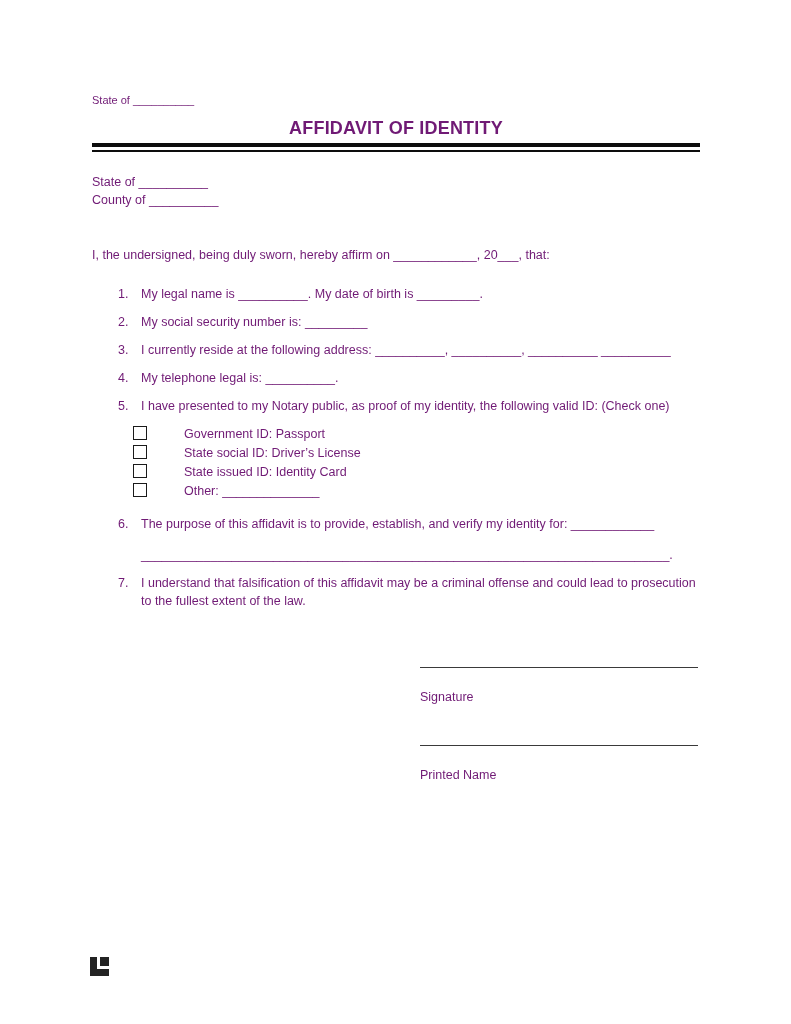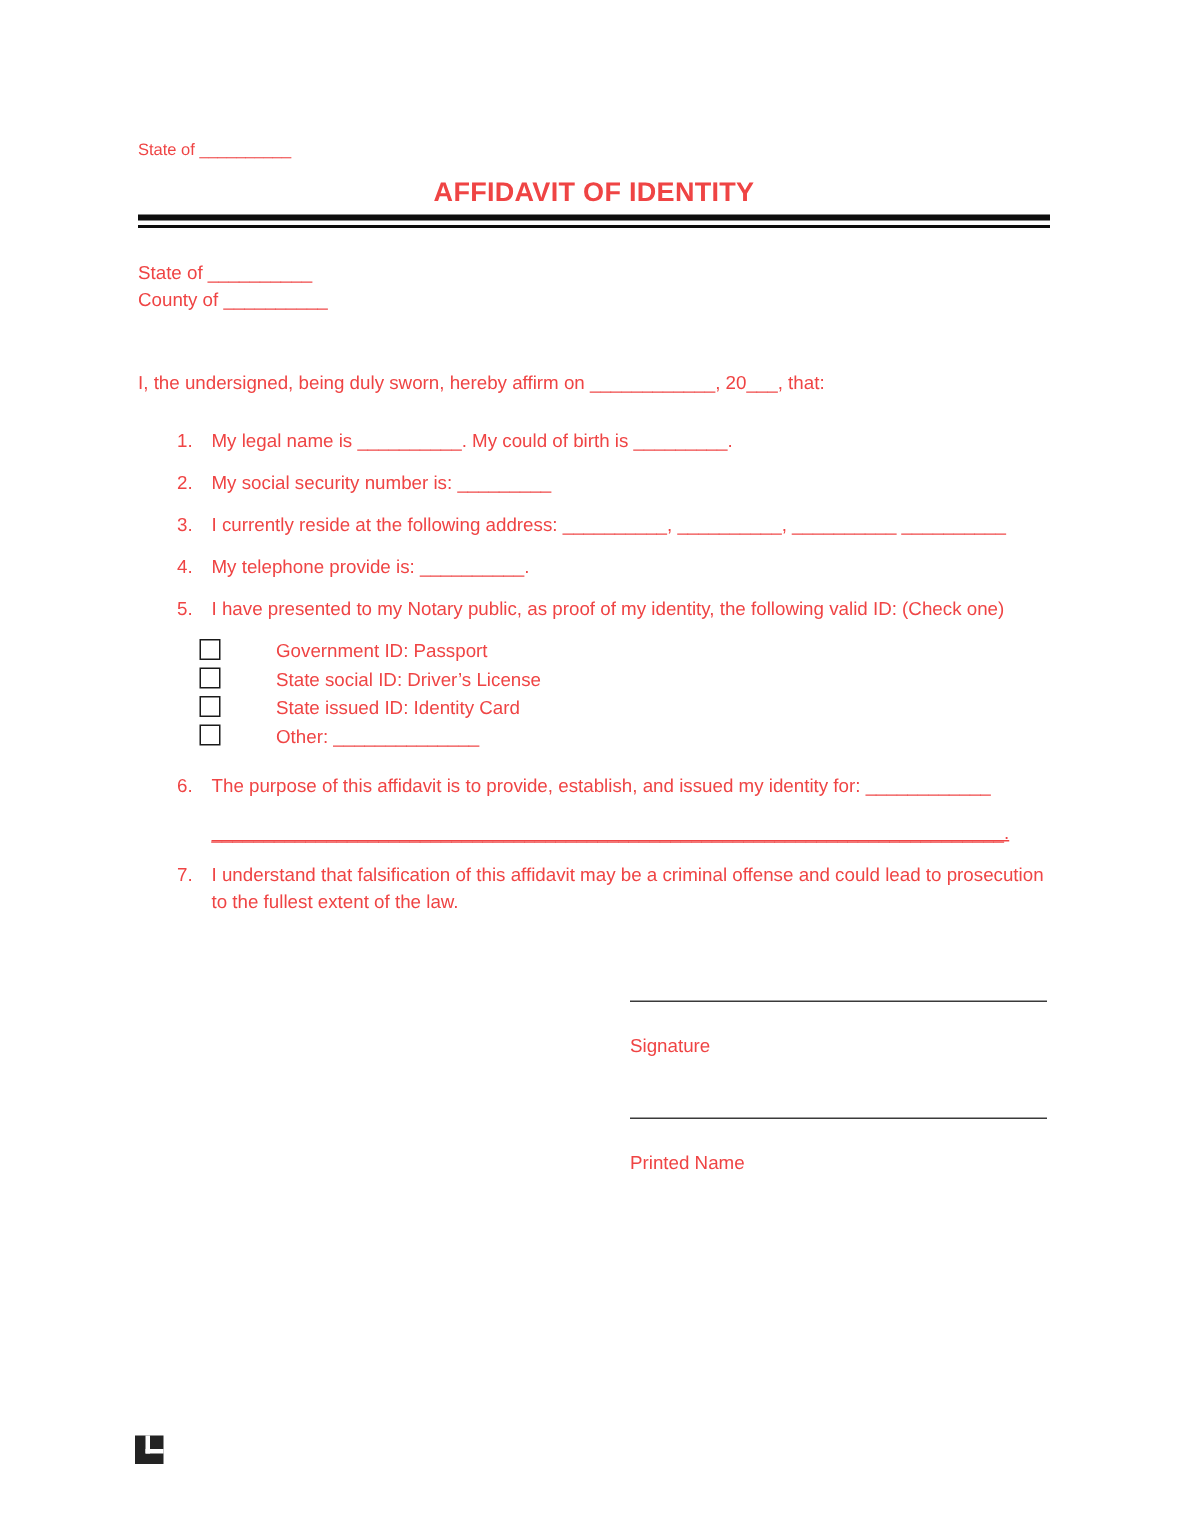--- a/index.html
+++ b/index.html
@@ -6,21 +6,21 @@
     margin: 0;
     padding: 0;
     background: #ffffff;
   }
   .page {
     position: relative;
     width: 791px;
     height: 1024px;
     background: #ffffff;
     font-family: "Liberation Sans", sans-serif;
-    color: #ef4444;
+    color: #701a75;
     overflow: hidden;
   }
   .content {
     position: absolute;
     left: 92px;
     top: 0;
     width: 608px;
   }
   .top-state {
     margin-top: 93px;
@@ -65,21 +65,20 @@
     flex: none;
   }
   .li-text {
     flex: 1 1 auto;
   }
   .cont-line {
     display: block;
     margin-top: 13px;
     letter-spacing: 0;
     white-space: nowrap;
-    text-decoration: underline;
   }
   .checkbox-group {
     margin: 6px 0 14px 41px;
   }
   .cb-row {
     display: flex;
     align-items: flex-start;
     line-height: 19px;
     height: 19px;
     gap: 28px;
@@ -148,36 +147,36 @@
       <div>State of __________</div>
       <div>County of __________</div>
     </div>
 
     <div class="intro body-text">I, the undersigned, being duly sworn, hereby affirm on ____________, 20___, that:</div>
 
     <div class="list body-text">
 
       <div class="li">
         <span class="li-num">1.</span>
-        <span class="li-text">My legal name is __________. My could of birth is _________.</span>
+        <span class="li-text">My legal name is __________. My date of birth is _________.</span>
       </div>
 
       <div class="li">
         <span class="li-num">2.</span>
         <span class="li-text">My social security number is: _________</span>
       </div>
 
       <div class="li">
         <span class="li-num">3.</span>
         <span class="li-text">I currently reside at the following address: __________, __________, __________ __________</span>
       </div>
 
       <div class="li">
         <span class="li-num">4.</span>
-        <span class="li-text">My telephone provide is: __________.</span>
+        <span class="li-text">My telephone legal is: __________.</span>
       </div>
 
       <div class="li">
         <span class="li-num">5.</span>
         <span class="li-text">I have presented to my Notary public, as proof of my identity, the following valid ID: (Check one)</span>
       </div>
 
       <div class="checkbox-group">
         <div class="cb-row">
           <span class="cb-box"></span>
@@ -193,21 +192,21 @@
         </div>
         <div class="cb-row">
           <span class="cb-box"></span>
           <span>Other: ______________</span>
         </div>
       </div>
 
       <div class="li">
         <span class="li-num">6.</span>
         <span class="li-text">
-          <span>The purpose of this affidavit is to provide, establish, and issued my identity for: ____________</span>
+          <span>The purpose of this affidavit is to provide, establish, and verify my identity for: ____________</span>
           <span class="cont-line">____________________________________________________________________________.</span>
         </span>
       </div>
 
       <div class="li">
         <span class="li-num">7.</span>
         <span class="li-text">I understand that falsification of this affidavit may be a criminal offense and could lead to prosecution to the fullest extent of the law.</span>
       </div>
 
     </div>

